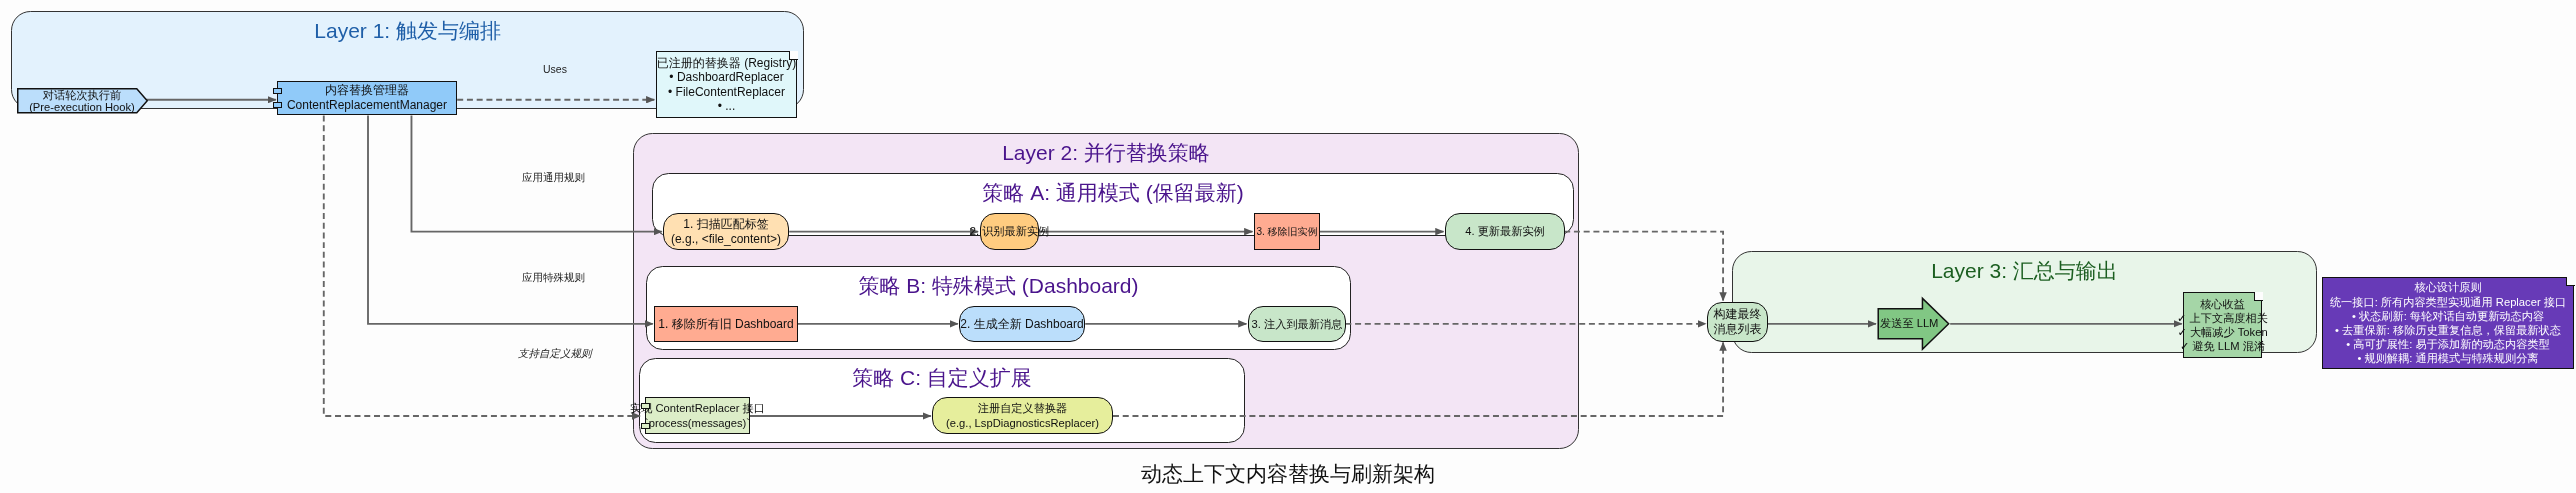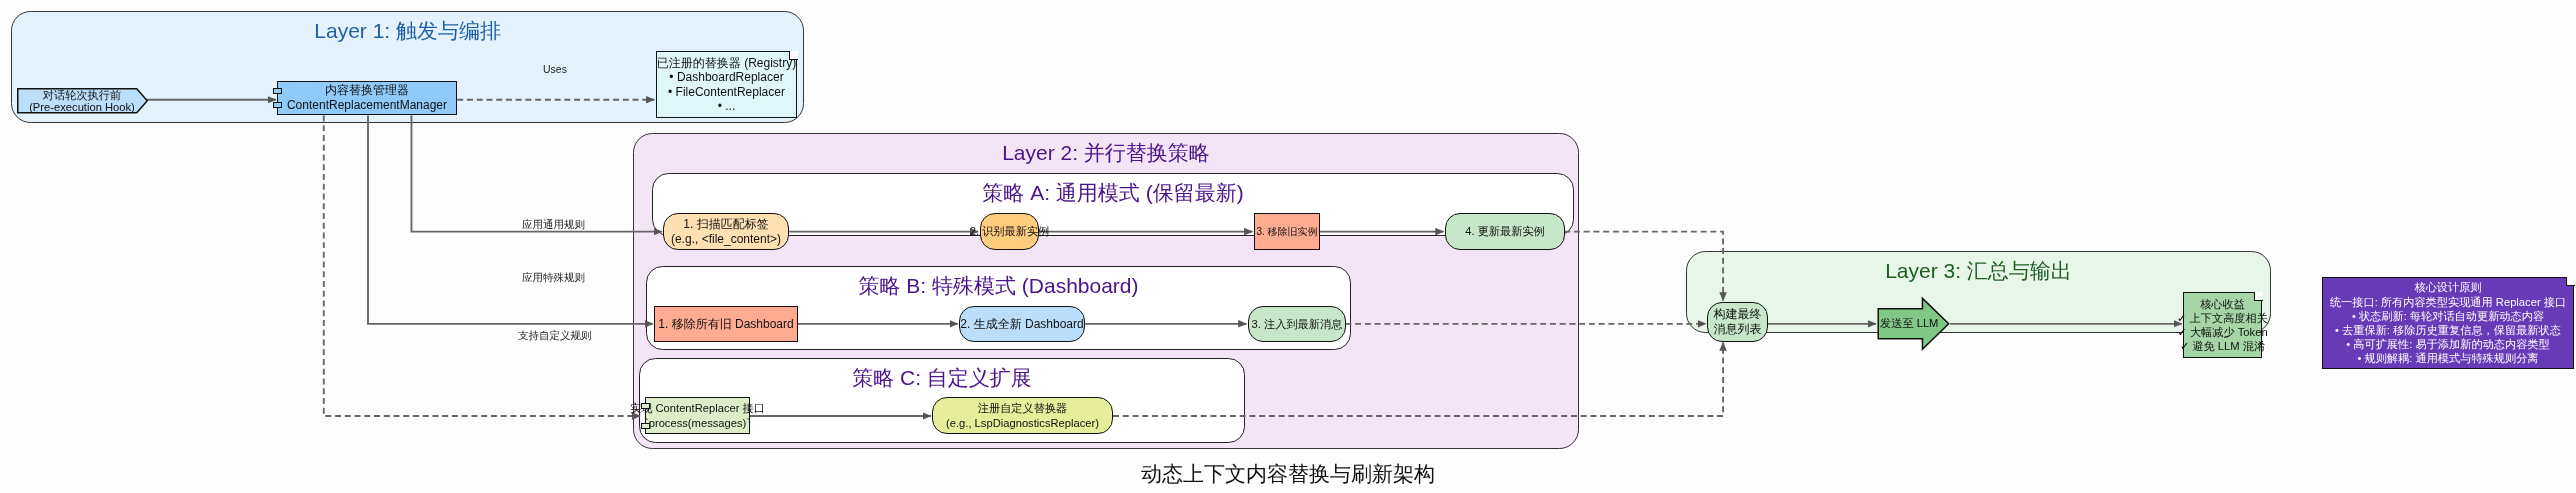--- a/index.html
+++ b/index.html
@@ -1,22 +1,22 @@
 <!DOCTYPE html>
 <html style="font-size:12px"><head>
 <meta charset="utf-8">
 <style>
   html, body { margin:0; padding:0; background:#fdfdfd; }
   body { width:2576px; height:494px; position:relative; overflow:hidden;
          font-family:"Liberation Sans","DejaVu Sans",sans-serif; color:#111; }
   .abs { position:absolute; box-sizing:border-box; }
   .layer { border:1.5px solid #333; border-radius:19.5px; }
-  .layer1 { left:11.2px; top:11.2px; width:793px; height:112px; background:#e3f2fd; }
+  .layer1 { left:11.2px; top:11.2px; width:793px; height:98px; background:#e3f2fd; }
   .layer2 { left:633px; top:133px; width:946px; height:316px; background:#f3e5f5; }
-  .layer3 { left:1686px; top:251px; width:585px; height:82px; background:#e8f5e9; }
+  .layer3 { left:1732px; top:251px; width:585px; height:102px; background:#e8f5e9; }
   .layer-title { position:absolute; left:0; right:0; top:4.5px; text-align:center; font-size:21px; }
   .layer1 .layer-title { color:#1f5fa8; }
   .layer2 .layer-title { color:#4a148c; }
   .layer3 .layer-title { color:#1b5e20; }
   .strategy { background:#fff; border:1.5px solid #222; border-radius:16.5px; }
   .strategy .s-title { position:absolute; left:0; right:0; top:4.5px; text-align:center; font-size:21px; color:#4a148c; }
   .stratA { left:652px; top:173px; width:922px; height:63px; }
   .stratB { left:646px; top:266px; width:705px; height:84px;padding-left:28px; }
   .stratC { left:639px; top:358px; width:606px; height:85px; }
   .node { border:1.5px solid #111; display:flex; flex-direction:column; align-items:center; justify-content:center;
@@ -108,23 +108,23 @@
 
 <div class="abs edge-label" style="left:543px;top:63px;">Uses</div>
 
 <div class="abs node note-corner" style="left:656px;top:51px;width:141px;height:67px;background:#e0f7fa;line-height:14.2px;">
   <span>已注册的替换器 (Registry)</span>
   <span>• DashboardReplacer</span>
   <span>• FileContentReplacer</span>
   <span>• ...</span>
 </div>
 
-<div class="abs edge-label" style="left:522px;top:171px;margin-top:47px;">应用通用规则</div>
+<div class="abs edge-label" style="left:522px;top:171px;">应用通用规则</div>
 <div class="abs edge-label" style="left:522px;top:271px;">应用特殊规则</div>
-<div class="abs edge-label" style="left:518px;top:329px;">支持自定义规则</div>
+<div class="abs edge-label" style="left:518px;top:347px;font-style:italic;">支持自定义规则</div>
 
 <div class="abs node pill" style="left:663px;top:213px;width:126px;height:37px;background:#ffe0b2;">
   <span>1. 扫描匹配标签</span>
   <span>(e.g., &lt;file_content&gt;)</span>
 </div>
 <div class="abs node pill" style="left:980px;top:213px;width:59px;height:37px;background:#ffcc80;font-size:11.2px;">
   <span>2. 识别最新实例</span>
 </div>
 <div class="abs node" style="left:1254px;top:213px;width:66px;height:37px;background:#ffab91;font-size:10px;">
   <span>3. 移除旧实例</span>

